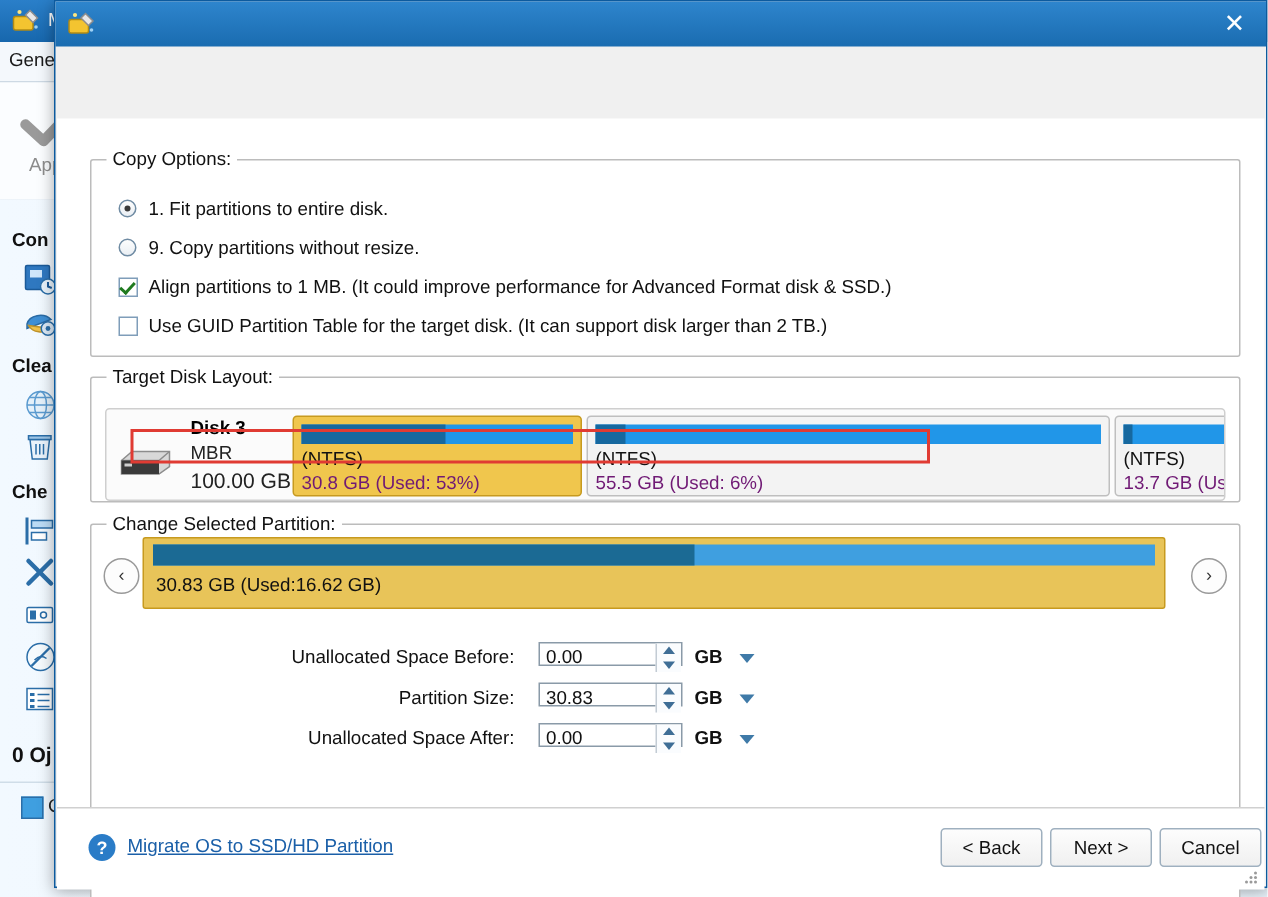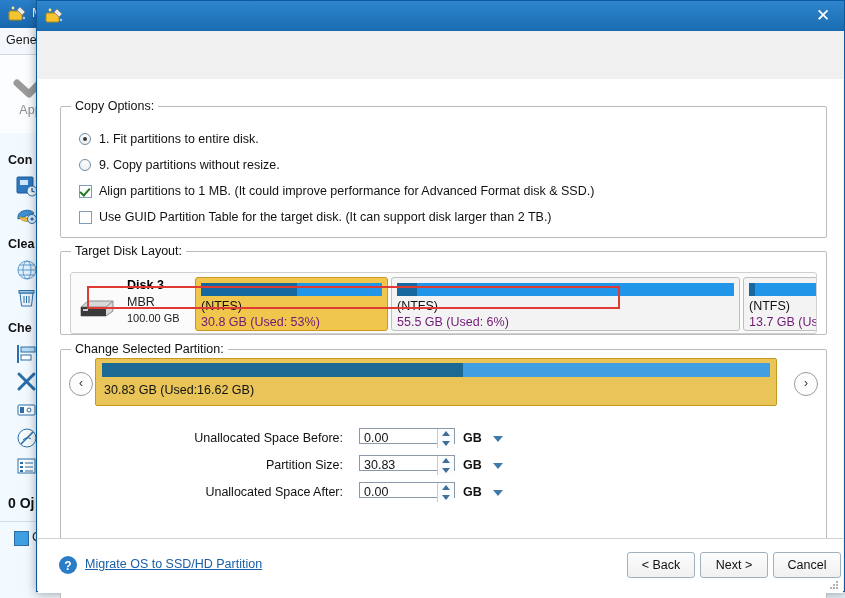--- a/index.html
+++ b/index.html
@@ -154,21 +154,21 @@
   
   #gb-target{left:22px;top:172px;width:765px;height:82px;}
   #target-panel{
     position:absolute;left:9px;top:10px;width:747px;height:62px;
     background:#fbfbfb;border:1px solid #cfcfcf;border-radius:3px;
     box-sizing:border-box;overflow:hidden;margin-top:10px;
   }
   #disk-icon{position:absolute;left:8px;top:24px;width:36px;height:22px;}
   #disk-name{position:absolute;left:56px;top:5px;font-weight:bold;font-size:12.5px;}
   #disk-scheme{position:absolute;left:56px;top:22px;font-size:12.5px;color:#222;}
-  #disk-size{position:absolute;left:56px;top:39px;font-size:11px;color:#222;}
+  #disk-size{position:absolute;left:56px;top:39px;font-size:14px;color:#222;}
 
   .part{
     position:absolute;top:4px;height:54px;border-radius:3px;box-sizing:border-box;
     border:1px solid #bfbfbf;background:#f3f3f3;overflow:hidden;text-align:right;
   }
   .part.selected{background:#f0c64d;border:1px solid #c79a1f;}
   .part-bar{
     position:absolute;left:5px;top:5px;right:5px;height:13px;background:#2196e8;
   }
   .part-used{position:absolute;left:0;top:0;height:100%;background:#16689f;}

